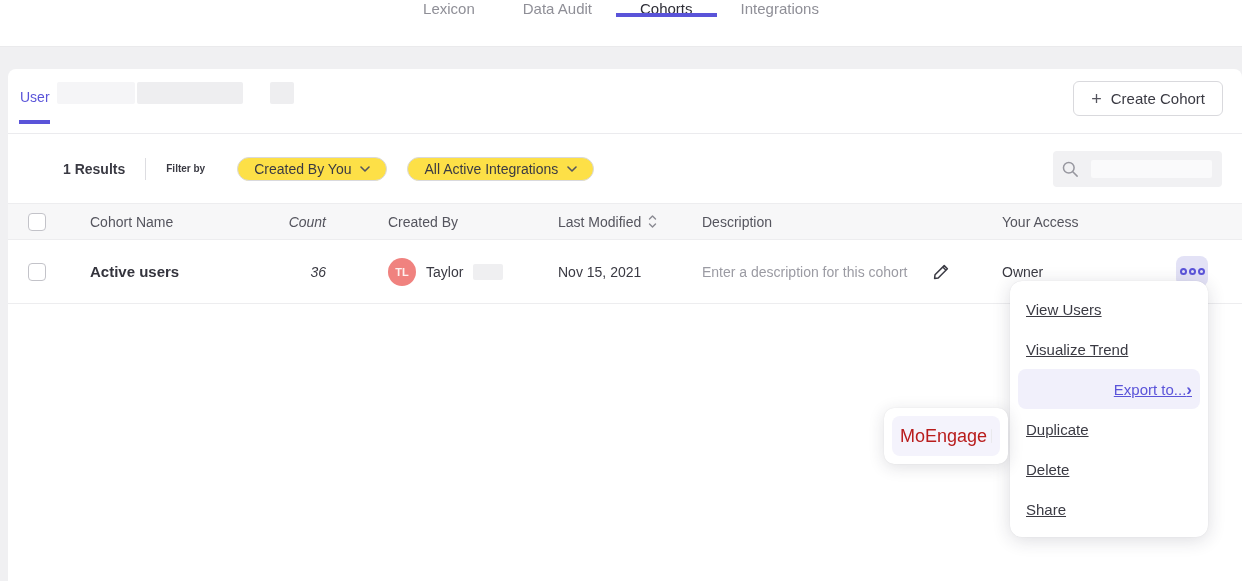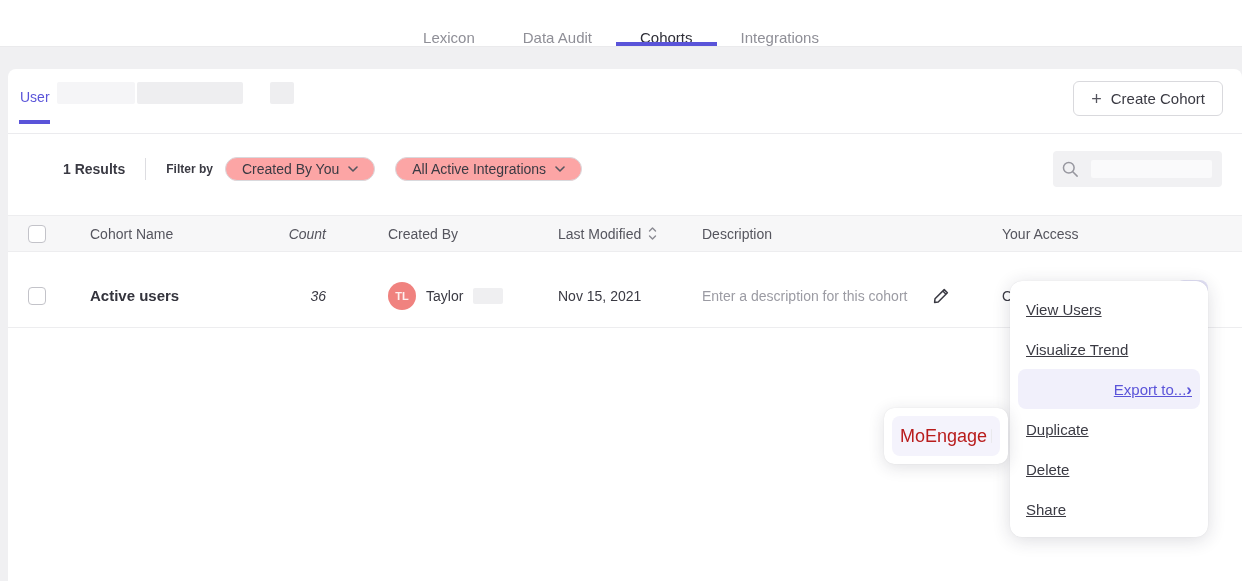--- a/index.html
+++ b/index.html
@@ -9,21 +9,21 @@
     background:#f0f0f2;
     position:relative;
     overflow:hidden;
     color:#3a3a43;
   }
 
   
   .topnav {
     position:absolute; top:0; left:0; right:0; height:47px;
     background:#fff; border-bottom:1px solid #eaeaec;
-    display:flex; justify-content:center; align-items:flex-end;
+    display:flex; justify-content:center; align-items:flex-start;
   }
   .topnav-tab {
     position:relative; display:flex; align-items:center;
     padding:0 24px; font-size:15px; color:#8f8f97; cursor:pointer;
   }
   .topnav-tab.active { color:#2e2e37; font-weight:500; }
   .topnav-tab.active::after {
     content:""; position:absolute; left:0; right:0; bottom:0; height:4px;
     background:#5a54d9;
   }
@@ -57,44 +57,43 @@
   }
   .create-btn .plus { font-size:18px; line-height:1; color:#55555e; font-weight:400; }
 
   
   .filter-bar {
     position:relative; height:69px; display:flex; align-items:center;
     padding-left:55px;
   }
   .results-count { font-size:14px; font-weight:600; color:#3a3a43; }
   .vdivider { width:1px; height:22px; background:#dddde1; margin:0 20px; }
-  .filter-by { font-size:12px; font-weight:600; color:#3a3a43; margin-right:12px; }
+  .filter-by { font-size:10px; font-weight:600; color:#3a3a43; margin-right:32px; }
   .pill {
     display:flex; align-items:center; gap:9px; height:24px; padding:0 16px;
-    border:1px solid #d9d9dd; border-radius:17px; background:#fca5a5;
+    border:1px solid #d9d9dd; border-radius:17px; background:#fde047;
     font-size:14px; color:#3a3a43; cursor:pointer; margin-right:20px;
   }
   .chev-svg { width:10px; height:6px; }
   .search-box {
     position:absolute; right:20px; top:17px; width:169px; height:36px;
     background:#f1f1f3; border-radius:4px; display:flex; align-items:center;
     padding:0 8px; cursor:text;
   }
   .search-box svg { width:19px; height:19px; flex:none; }
   .search-redact {
     position:absolute; left:38px; right:10px; top:9px; height:18px;
     background:#fafafb; border-radius:2px;
   }
 
   
   .grid-row {
     display:grid;
     grid-template-columns:74px 198px 46px 232px 144px 300px 174px 1fr;
     align-items:center;
-    margin-top:12px;
   }
   .thead {
     height:37px; background:#f7f7f8;
     border-top:1px solid #ededef; border-bottom:1px solid #ededef;
     font-size:14px; color:#55555e;
   }
   .trow { height:64px; border-bottom:1px solid #ededef; font-size:14px; }
   .cell-check { padding-left:20px; }
   .checkbox {
     width:18px; height:18px; border:1px solid #c3c3c9; border-radius:4px;

